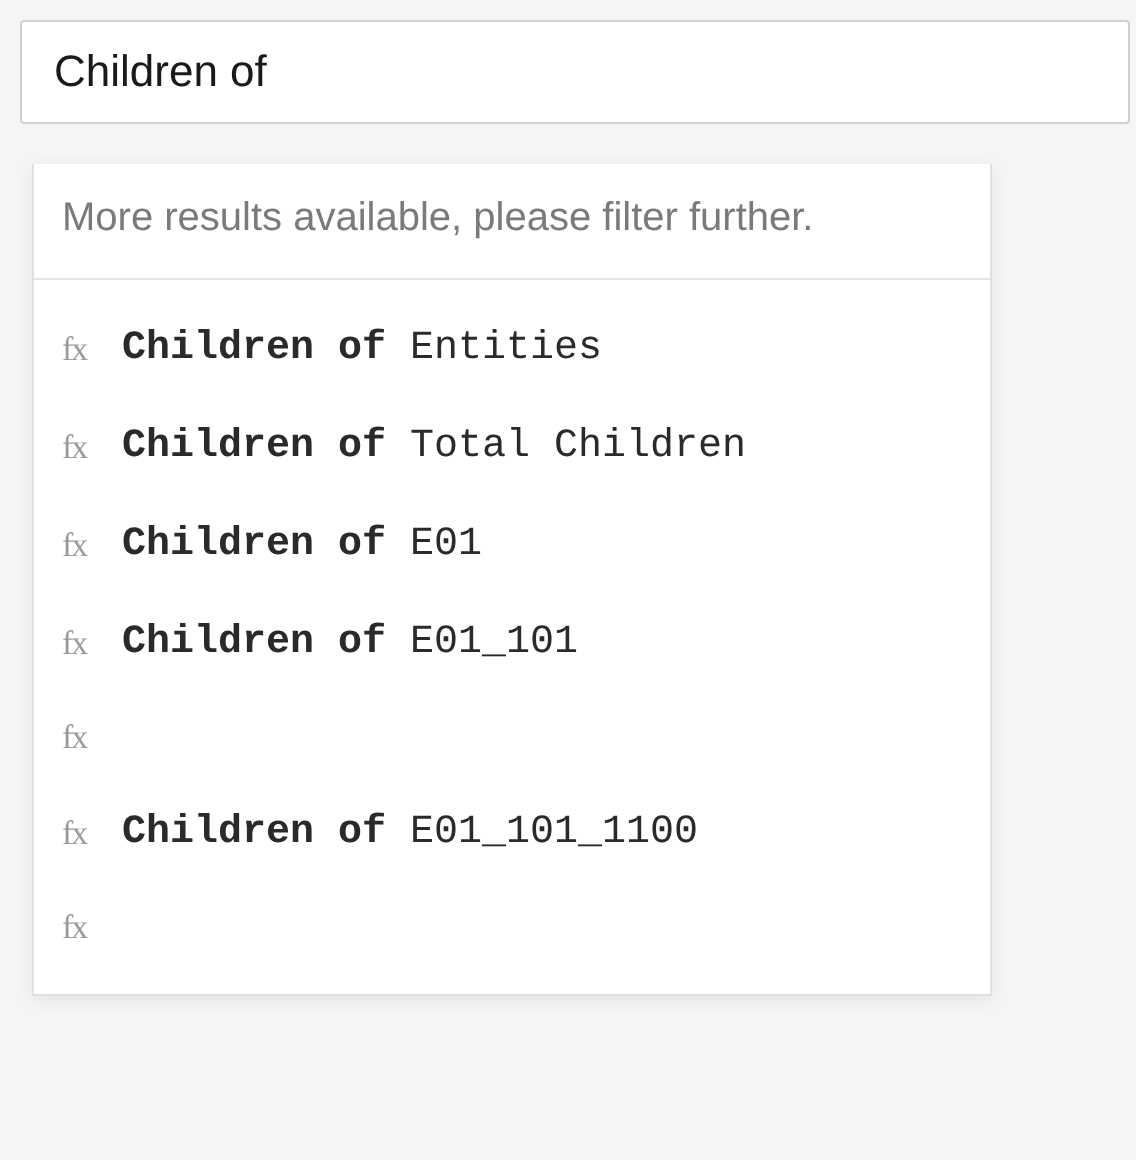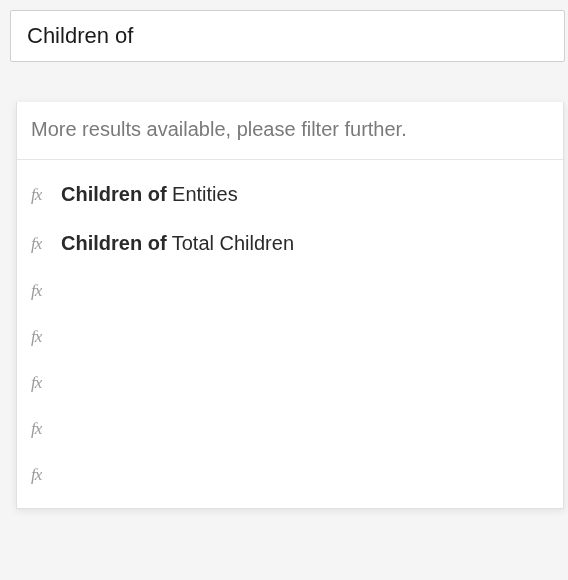--- a/index.html
+++ b/index.html
@@ -30,22 +30,22 @@
       border: none;
       outline: none;
       width: 100%;
       font-size: 22px;
       font-family: inherit;
       color: #1a1a1a;
     }
     .dropdown {
       position: absolute;
       left: 16px;
-      top: 102px;
-      width: 548px;
+      top: 82px;
+      width: 480px;
       background: #ffffff;
       border: 1px solid #e0e0e0;
       border-top: none;
       box-shadow: 0 2px 8px rgba(0,0,0,0.08);
     }
     .info-message {
       padding: 16px 14px 18px 14px;
       font-size: 20px;
       color: #7a7a7a;
       border-bottom: 1px solid #e5e5e5;
@@ -57,30 +57,30 @@
     .result-item {
       display: flex;
       align-items: center;
       padding: 13px 14px;
       cursor: pointer;
       font-size: 20px;
       color: #2a2a2a;
     }
     .fx-icon {
       font-family: Georgia, 'Times New Roman', serif;
-      font-style: italic;
       color: #9a9a9a;
       font-size: 17px;
       margin-right: 10px;
       letter-spacing: -1px;
       width: 20px;
       flex-shrink: 0;
     }
     .result-label {
       white-space: nowrap;
+      font-family: Liberation Mono, monospace;
     }
     .bold {
       font-weight: 700;
     }
     .normal {
       font-weight: 400;
     }
   </style>
 </head>
 <body>
@@ -101,27 +101,36 @@
       </span>
     </li>
     <li class="result-item">
       <span class="fx-icon">fx</span>
       <span class="result-label">
         <span class="bold">Children of</span><span class="normal"> Total Children</span>
       </span>
     </li>
     <li class="result-item">
       <span class="fx-icon">fx</span>
+      <span class="result-label">
+        <span class="bold">Children of</span><span class="normal"> E01</span>
+      </span>
+    </li>
+    <li class="result-item">
+      <span class="fx-icon">fx</span>
+      <span class="result-label">
+        <span class="bold">Children of</span><span class="normal"> E01_101</span>
+      </span>
     </li>
     <li class="result-item">
       <span class="fx-icon">fx</span>
     </li>
     <li class="result-item">
       <span class="fx-icon">fx</span>
-    </li>
-    <li class="result-item">
-      <span class="fx-icon">fx</span>
+      <span class="result-label">
+        <span class="bold">Children of</span><span class="normal"> E01_101_1100</span>
+      </span>
     </li>
     <li class="result-item">
       <span class="fx-icon">fx</span>
     </li>
   </ul>
 </div>
 
 </body></html>

